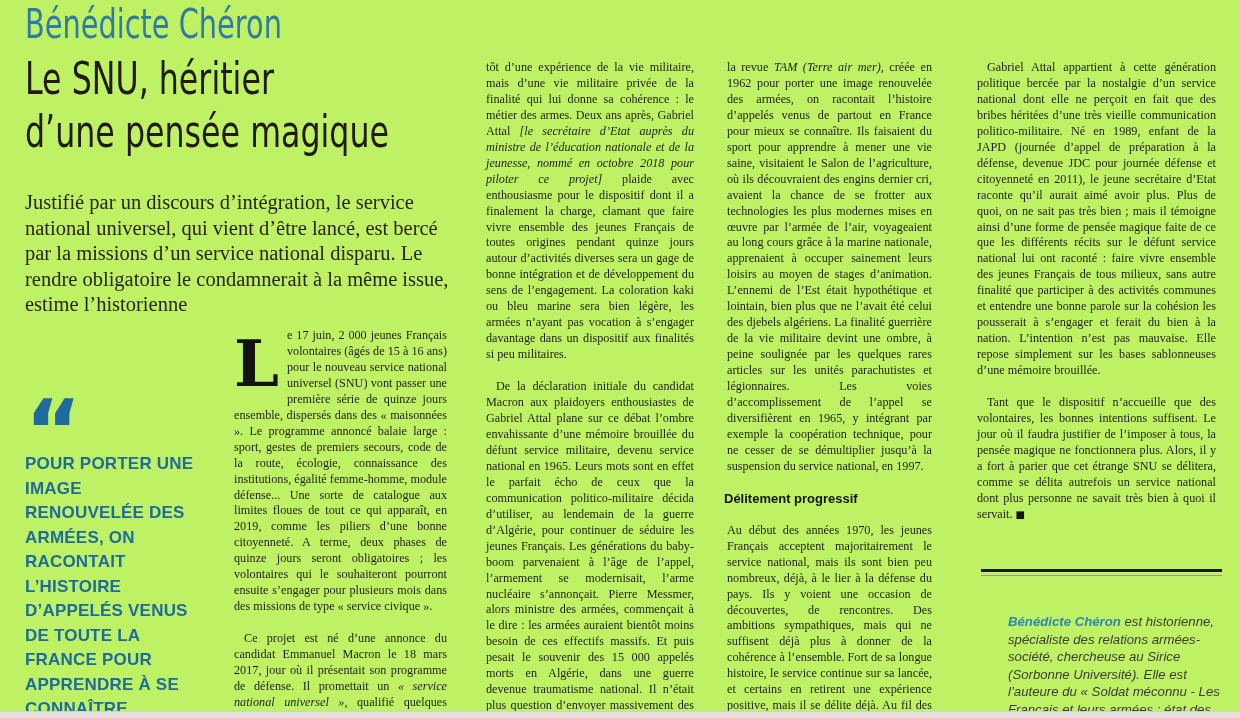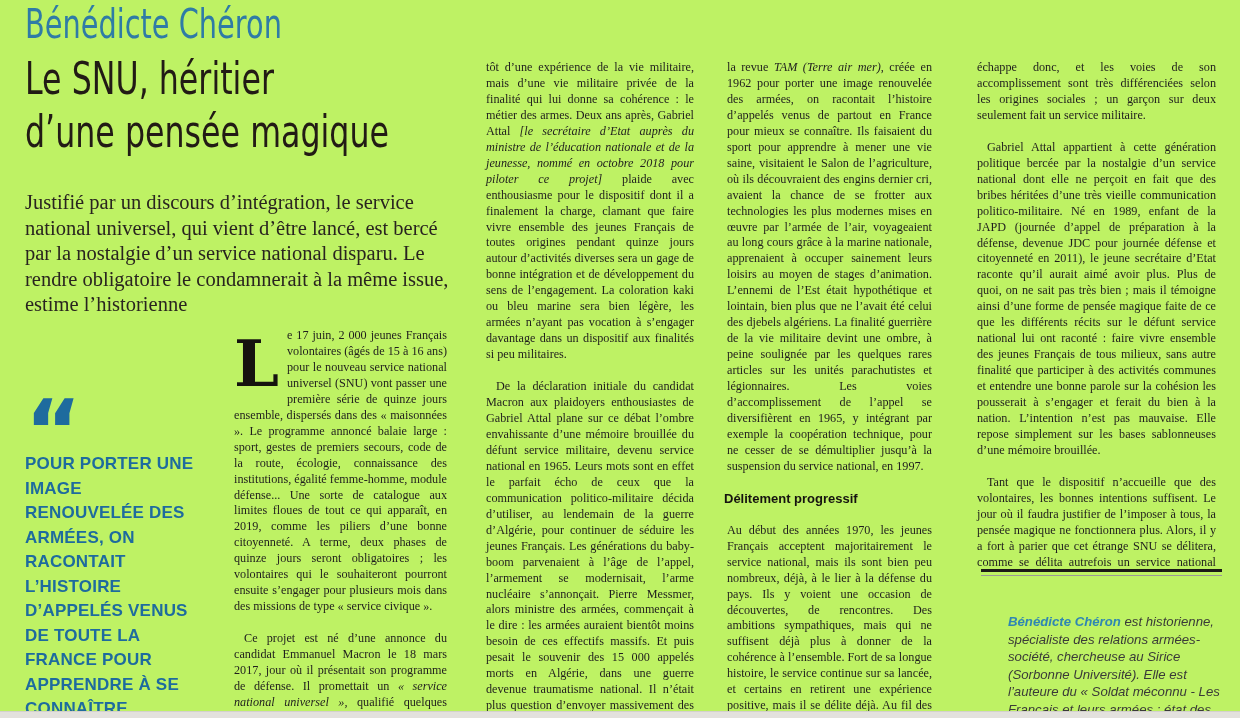--- a/index.html
+++ b/index.html
@@ -147,21 +147,21 @@
 
 <div id="page">
 
   <div class="author">Bénédicte Chéron</div>
 
   <div class="title">
     <div>Le SNU, héritier</div>
     <div>d’une pensée magique</div>
   </div>
 
-  <div class="standfirst">Justifié par un discours d’intégration, le service national universel, qui vient d’être lancé, est bercé par la nostalgie d’un service national disparu. Le rendre obligatoire le condamnerait à la même issue, estime l’historienne</div>
+  <div class="standfirst">Justifié par un discours d’intégration, le service national universel, qui vient d’être lancé, est bercé par la missions d’un service national disparu. Le rendre obligatoire le condamnerait à la même issue, estime l’historienne</div>
 
   <div class="pullquote">
     <div class="pq-mark">“</div>
     <div class="pq-text">POUR PORTER UNE IMAGE RENOUVELÉE DES ARMÉES, ON RACONTAIT L’HISTOIRE D’APPELÉS VENUS DE TOUTE LA FRANCE POUR APPRENDRE À SE CONNAÎTRE</div>
   </div>
 
   <div id="col1" class="bodycol">
     <p><span class="dropcap">L</span><span>e 17 juin, 2 000 jeunes Français volontaires (âgés de 15 à 16 ans) pour le nouveau service national universel (SNU) vont passer une première série de quinze jours ensemble, dispersés dans des « maisonnées ». Le programme annoncé balaie large : sport, gestes de premiers secours, code de la route, écologie, connaissance des institutions, égalité femme-homme, module défense... Une sorte de catalogue aux limites floues de tout ce qui apparaît, en 2019, comme les piliers d’une bonne citoyenneté. A terme, deux phases de quinze jours seront obligatoires ; les volontaires qui le souhaiteront pourront ensuite s’engager pour plusieurs mois dans des missions de type « service civique ».</span></p>
     <p class="indent"><span>Ce projet est né d’une annonce du candidat Emmanuel Macron le 18 mars 2017, jour où il présentait son programme de défense. Il promettait un </span><span class="it">« service national universel »,</span><span> qualifié quelques lignes plus loin de </span><span class="it">« service militaire ».</span><span> Bien vite, il a été précisé qu’il n’était pas question de mettre un fusil dans les mains de chaque jeune Français pour qu’il défende son pays. Il s’agissait plu-</span></p>
   </div>
@@ -171,21 +171,20 @@
     <p class="indent">De la déclaration initiale du candidat Macron aux plaidoyers enthousiastes de Gabriel Attal plane sur ce débat l’ombre envahissante d’une mémoire brouillée du défunt service militaire, devenu service national en 1965. Leurs mots sont en effet le parfait écho de ceux que la communication politico-militaire décida d’utiliser, au lendemain de la guerre d’Algérie, pour continuer de séduire les jeunes Français. Les générations du baby-boom parvenaient à l’âge de l’appel, l’armement se modernisait, l’arme nucléaire s’annonçait. Pierre Messmer, alors ministre des armées, commençait à le dire : les armées auraient bientôt moins besoin de ces effectifs massifs. Et puis pesait le souvenir des 15 000 appelés morts en Algérie, dans une guerre devenue traumatisme national. Il n’était plus question d’envoyer massivement des jeunes Français non volontaires prendre le risque de se faire tuer. Chefs militaires et responsables politiques voyaient monter un antimilitarisme militant. Il fallait donc changer de langage.</p>
   </div>
 
   <div id="col3" class="bodycol">
     <p><span>la revue </span><span class="it">TAM (Terre air mer)</span><span>, créée en 1962 pour porter une image renouvelée des armées, on racontait l’histoire d’appelés venus de partout en France pour mieux se connaître. Ils faisaient du sport pour apprendre à mener une vie saine, visitaient le Salon de l’agriculture, où ils découvraient des engins dernier cri, avaient la chance de se frotter aux technologies les plus modernes mises en œuvre par l’armée de l’air, voyageaient au long cours grâce à la marine nationale, apprenaient à occuper sainement leurs loisirs au moyen de stages d’animation. L’ennemi de l’Est était hypothétique et lointain, bien plus que ne l’avait été celui des djebels algériens. La finalité guerrière de la vie militaire devint une ombre, à peine soulignée par les quelques rares articles sur les unités parachutistes et légionnaires. Les voies d’accomplissement de l’appel se diversifièrent en 1965, y intégrant par exemple la coopération technique, pour ne cesser de se démultiplier jusqu’à la suspension du service national, en 1997.</span></p>
     <p class="subhead">Délitement progressif</p>
     <p>Au début des années 1970, les jeunes Français acceptent majoritairement le service national, mais ils sont bien peu nombreux, déjà, à le lier à la défense du pays. Ils y voient une occasion de découvertes, de rencontres. Des ambitions sympathiques, mais qui ne suffisent déjà plus à donner de la cohérence à l’ensemble. Fort de sa longue histoire, le service continue sur sa lancée, et certains en retirent une expérience positive, mais il se délite déjà. Au fil des ans, l’obligation apparaît de moins en moins légitime au regard de l’absence d’une finalité concrète. Le politique abandonne peu à peu le régime de sanctions prévu pour les récalcitrants. Quand décision est prise de le suspendre, de 65 % à 70 % d’une classe d’âge accomplissent leur service. Un tiers y</p>
   </div>
 
   <div id="col4" class="bodycol">
-    <p>échappe donc, et les voies de son accomplissement sont très différenciées selon les origines sociales ; un garçon sur deux seulement fait un service militaire.</p>
     <p class="indent">Gabriel Attal appartient à cette génération politique bercée par la nostalgie d’un service national dont elle ne perçoit en fait que des bribes héritées d’une très vieille communication politico-militaire. Né en 1989, enfant de la JAPD (journée d’appel de préparation à la défense, devenue JDC pour journée défense et citoyenneté en 2011), le jeune secrétaire d’Etat raconte qu’il aurait aimé avoir plus. Plus de quoi, on ne sait pas très bien ; mais il témoigne ainsi d’une forme de pensée magique faite de ce que les différents récits sur le défunt service national lui ont raconté : faire vivre ensemble des jeunes Français de tous milieux, sans autre finalité que participer à des activités communes et entendre une bonne parole sur la cohésion les pousserait à s’engager et ferait du bien à la nation. L’intention n’est pas mauvaise. Elle repose simplement sur les bases sablonneuses d’une mémoire brouillée.</p>
     <p class="indent"><span>Tant que le dispositif n’accueille que des volontaires, les bonnes intentions suffisent. Le jour où il faudra justifier de l’imposer à tous, la pensée magique ne fonctionnera plus. Alors, il y a fort à parier que cet étrange SNU se délitera, comme se délita autrefois un service national dont plus personne ne savait très bien à quoi il servait. </span><span class="end-mark">■</span></p>
   </div>
 
   <div class="bio-rule-top"></div>
   <div class="bio-rule-bottom"></div>
 
   <div class="bio">
     <span class="bio-name">Bénédicte Chéron</span><span> est historienne, spécialiste des relations armées-société, chercheuse au Sirice (Sorbonne Université). Elle est l’auteure du « Soldat méconnu - Les Français et leurs armées : état des lieux » (Armand Colin, 2018)</span>
   </div>

